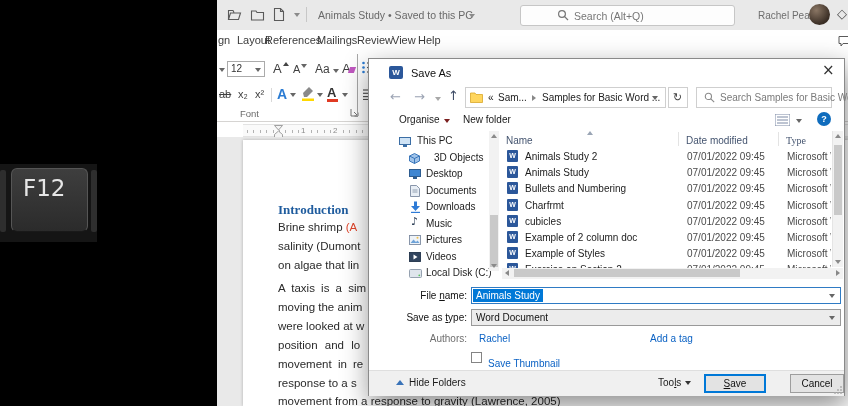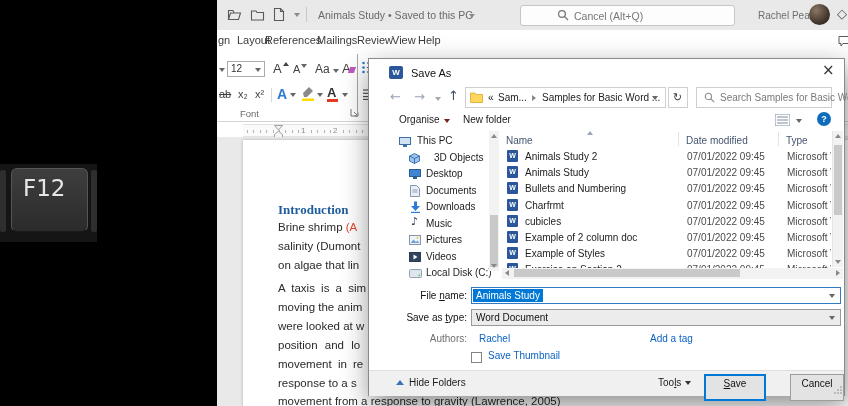--- a/index.html
+++ b/index.html
@@ -50,21 +50,21 @@
   .frow-name{position:absolute;font-size:10px;color:#1c1c1c;white-space:pre;}
   .frow-meta{position:absolute;font-size:10px;color:#4a4a4a;white-space:pre;}
   .ficon{position:absolute;width:11px;height:12px;background:#2b579a;color:#fff;font-size:7px;font-weight:bold;
          text-align:center;line-height:12px;border-radius:1px;}
   .sbar{background:#f2f2f2;}
   .thumb{background:#c9c9c9;position:absolute;}
   .lbl{position:absolute;font-size:10px;color:#111;text-align:right;}
   .u{text-decoration:underline;}
   .blue{color:#0b62c4;}
   .gray{color:#6e6e6e;}
-  .btn{position:absolute;height:27px;background:#e3e3e3;border:1px solid #9d9d9d;box-sizing:border-box;
+  .btn{position:absolute;height:19px;background:#e3e3e3;border:1px solid #9d9d9d;box-sizing:border-box;
        text-align:center;font-size:10px;color:#111;line-height:17px;}
   .btn.default{border:2px solid #0078d7;line-height:15px;}
   .combo{position:absolute;height:17px;box-sizing:border-box;font-size:10px;}
   svg{display:block;}
 </style>
 </head>
 <body>
 
 <div class="stage">
 
@@ -96,21 +96,21 @@
       <span class="abs" style="left:89px;top:7px;width:1px;height:15px;background:#c7c7c7;"></span>
       <span class="abs" style="left:101px;top:9px;font-size:10.5px;color:#696969;">Animals Study • Saved to this PC</span>
       <span class="abs cv" style="left:252px;top:14px;border-top-color:#8a8a8a;"></span>
       <div class="abs" style="left:303px;top:5px;width:215px;height:21px;background:#fdfdfd;border:1px solid #c6c6c6;border-radius:3px;box-sizing:border-box;">
         <span class="abs" style="left:36px;top:3px;">
           <svg width="12" height="12" viewBox="0 0 12 12">
               <circle cx="5" cy="5" r="3.4" fill="none" stroke="#767676" stroke-width="1.2"></circle>
               <line x1="7.6" y1="7.6" x2="11" y2="11" stroke="#767676" stroke-width="1.2"></line>
             </svg>
         </span>
-        <span class="abs" style="left:53px;top:4px;font-size:10.5px;color:#767676;">Cancel (Alt+Q)</span>
+        <span class="abs" style="left:53px;top:4px;font-size:10.5px;color:#767676;">Search (Alt+Q)</span>
       </div>
       <span class="abs" style="left:541px;top:10px;font-size:10px;color:#6e6e6e;">Rachel Pearson</span>
       <span class="abs" style="left:592px;top:4px;width:21px;height:21px;border-radius:50%;background:radial-gradient(circle at 35% 30%,#8a7664,#3a2e25 70%);"></span>
       <span class="abs g" style="left:620px;top:6px;font-size:13px;color:#4a4a4a;">◇</span>
     </div>
 
     <div class="abs menubar">
       <span class="tab" style="left:1px;">gn</span>
       <span class="tab" style="left:20px;">Layout</span>
       <span class="tab" style="left:48px;">References</span>
@@ -321,21 +321,21 @@
         <span class="abs cu" style="left:2px;top:3px;border-bottom-color:#8a8a8a;"></span>
         <div class="thumb" style="left:1px;top:84px;width:8px;height:52px;"></div>
         <span class="abs cv" style="left:2px;bottom:3px;border-top-color:#8a8a8a;"></span>
       </div>
     </div>
 
     <div>
       <span class="colhdr" style="left:137px;">Name</span>
       <span class="abs cu" style="left:218px;top:72px;border-bottom-color:#9aa5b5;"></span>
       <span class="colhdr" style="left:317px;">Date modified</span>
-      <span class="colhdr" style="left:417px;">Type</span>
+      <span class="colhdr" style="left:417px;font-family:Liberation Serif, serif;">Type</span>
       <span class="abs" style="left:309px;top:73px;width:1px;height:14px;background:#e3e3e3;"></span>
       <span class="abs" style="left:409px;top:73px;width:1px;height:14px;background:#e3e3e3;"></span>
 
       <span class="ficon" style="left:138px;top:91px;">W</span>
       <span class="frow-name" style="left:156px;top:92px;">Animals Study 2</span>
       <span class="frow-meta" style="left:318px;top:92px;">07/01/2022 09:45</span>
       <span class="frow-meta" style="left:418px;top:92px;width:44px;overflow:hidden;display:inline-block;">Microsoft Wo</span>
 
       <span class="ficon" style="left:138px;top:107px;">W</span>
       <span class="frow-name" style="left:156px;top:108px;">Animals Study</span>
@@ -396,21 +396,21 @@
       <span class="abs" style="left:4px;top:2px;font-size:10px;color:#111;">Word Document</span>
       <span class="abs cv" style="right:5px;top:6px;"></span>
     </div>
 
     <span class="lbl gray" style="left:40px;top:274px;width:58px;">Authors:</span>
     <span class="abs blue" style="left:110px;top:274px;font-size:10px;">Rachel</span>
     <span class="abs gray" style="left:250px;top:274px;font-size:10px;margin-top:39px;">Tags:</span>
     <span class="abs blue" style="left:281px;top:274px;font-size:10px;">Add a tag</span>
 
     <span class="abs" style="left:102px;top:293px;width:11px;height:11px;background:#fff;border:1px solid #848484;box-sizing:border-box;"></span>
-    <span class="abs blue" style="left:119px;top:291px;font-size:10px;">Save Thumbnail</span>
+    <span class="abs blue" style="left:119px;top:299px;font-size:10px;">Save Thumbnail</span>
 
     <div class="abs" style="left:0;top:311px;width:475px;height:25px;background:#f0f0f0;border-top:1px solid #dfdfdf;">
       <span class="abs cu" style="left:27px;top:9px;border-bottom-color:#3a73b8;border-left-width:4px;border-right-width:4px;border-bottom-width:5px;"></span>
       <span class="abs" style="left:40px;top:6px;font-size:10px;color:#1a1a1a;">Hide Folders</span>
       <span class="abs" style="left:289px;top:6px;font-size:10px;color:#1a1a1a;"><span>Too</span><span class="u">l</span><span>s</span></span>
       <span class="abs cv" style="left:316px;top:10px;border-top-color:#333;"></span>
       <div class="btn default" style="left:335px;top:3px;width:62px;"><span class="u">S</span><span>ave</span></div>
       <div class="btn" style="left:421px;top:3px;width:54px;">Cancel</div>
       <span class="abs" style="right:2px;bottom:2px;">
         <svg width="8" height="8" viewBox="0 0 8 8">

